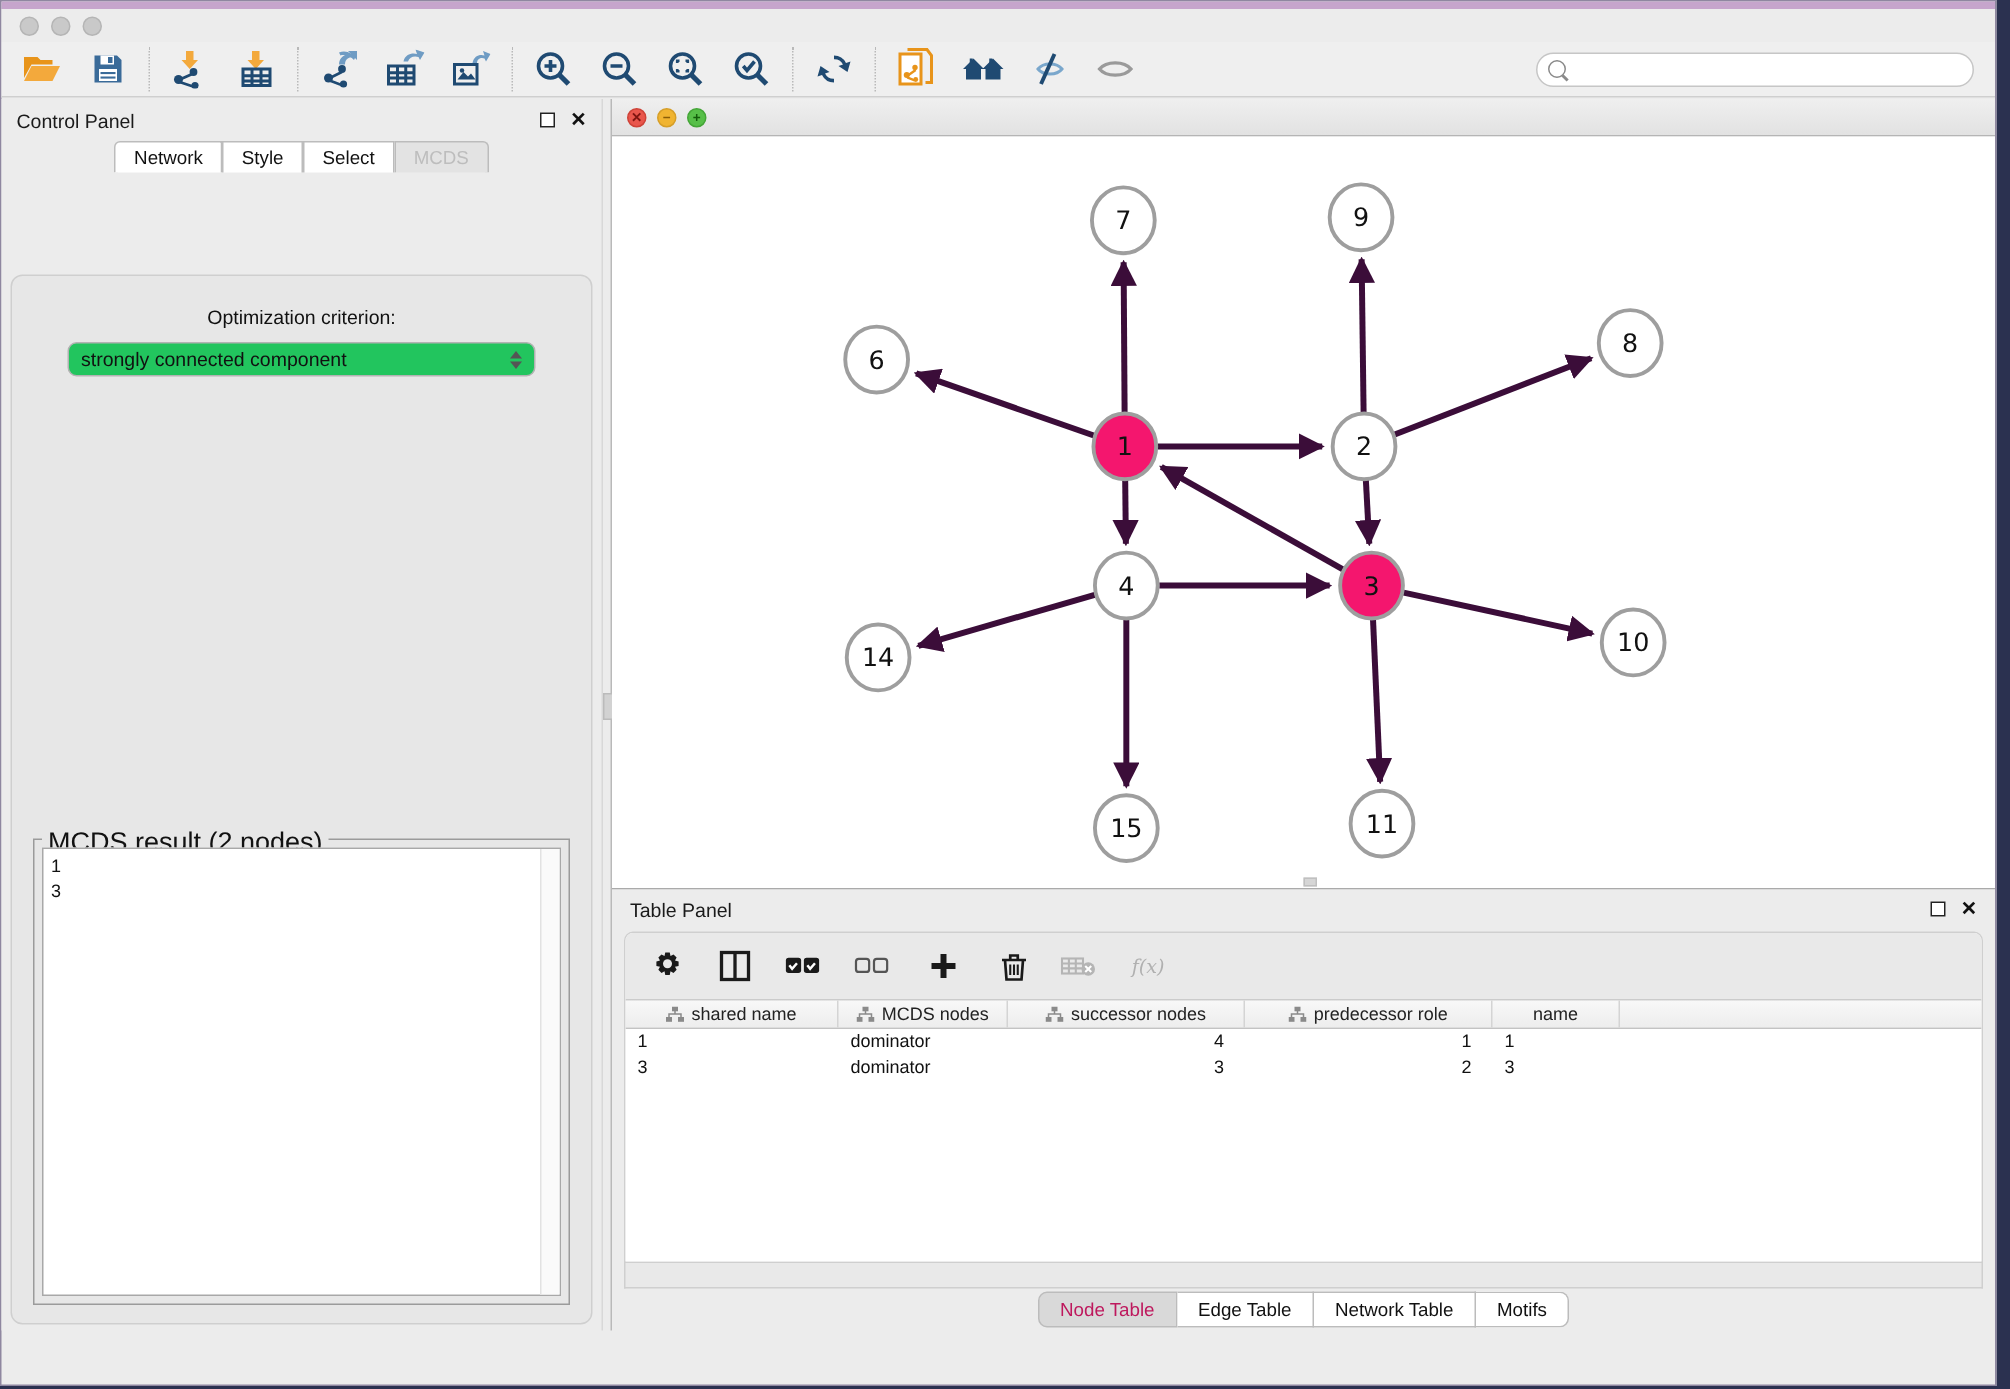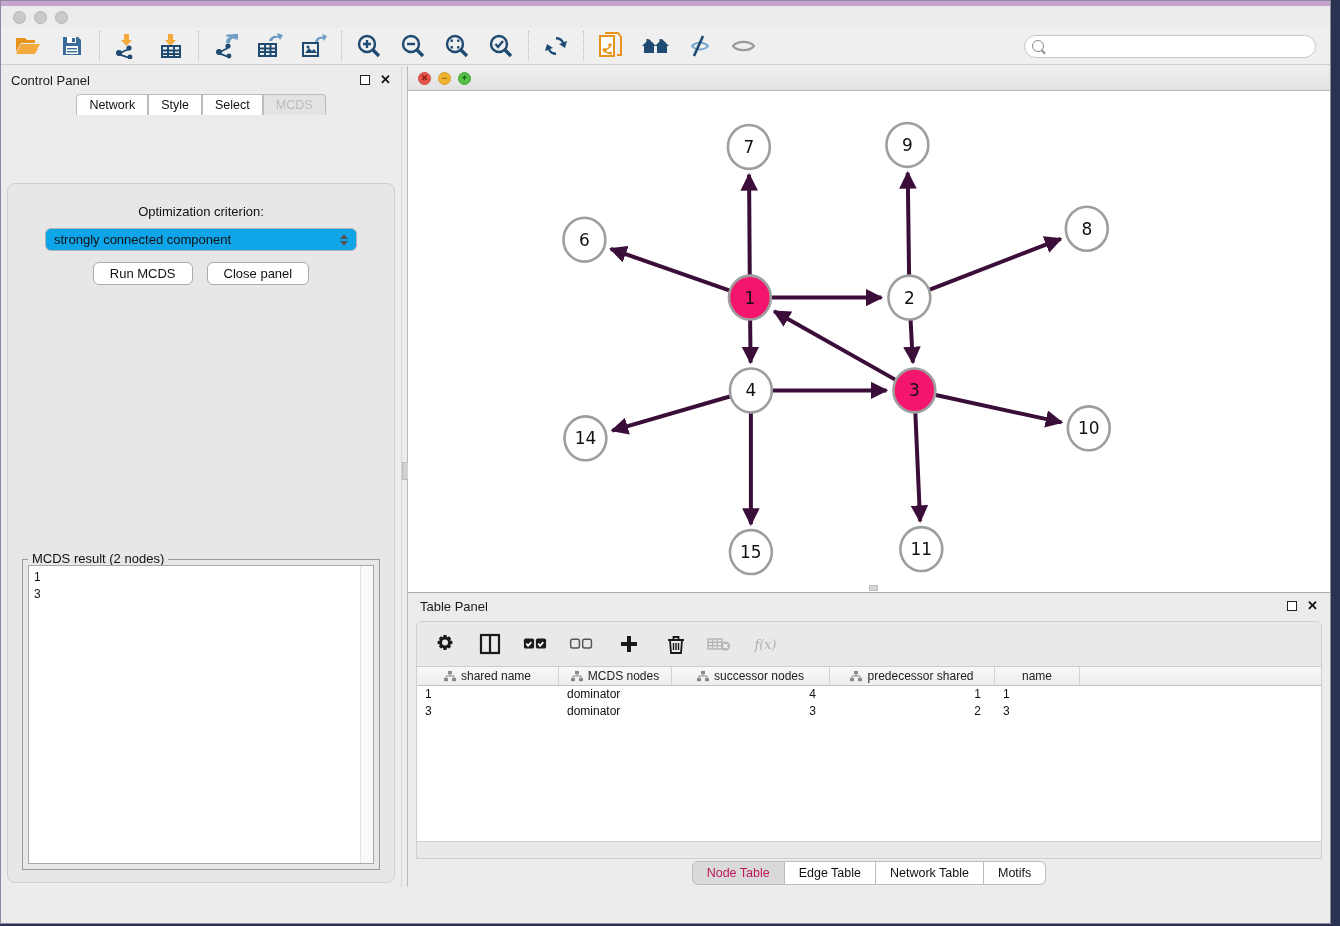--- a/index.html
+++ b/index.html
@@ -30,30 +30,30 @@
   .cp-title { font-size:13px; color:#1a1a1a; }
   .win-btns { margin-left:auto; display:flex; gap:10px; align-items:center; }
   .float-btn { width:10px; height:10px; border:1.5px solid #222; background:#fff; cursor:pointer; }
   .close-btn { font-size:13px; font-weight:bold; color:#111; cursor:pointer; line-height:10px; }
   .cp-tabs { display:flex; justify-content:center; position:relative; z-index:2; }
   .cp-tab { font-size:12.5px; padding:3px 12px; background:#fff; border:1px solid #bcbcbc; border-bottom:none; color:#111; cursor:pointer; }
   .cp-tab:first-child { border-top-left-radius:4px; }
   .cp-tab.active { background:#e3e3e3; color:#bdbdbd; border-top-right-radius:4px; border-bottom:none; }
   .cp-body { position:absolute; top:117px; left:6px; right:6px; bottom:4px; background:#e7e7e7; border:1px solid #cfcfcf; border-radius:8px; }
   .opt-label { text-align:center; font-size:13px; color:#111; margin-top:20px; }
-  .dropdown { margin:9px auto 0; width:312px; height:23px; background:#0ea5e9; border:1px solid #b3b3b3; border-radius:6px; display:flex; align-items:center; padding:0 8px; cursor:pointer; }
+  .dropdown { margin:9px auto 0; width:312px; height:23px; background:#22c55e; border:1px solid #b3b3b3; border-radius:6px; display:flex; align-items:center; padding:0 8px; cursor:pointer; }
   .dropdown-value { font-size:13px; color:#111; flex:1; }
   .stepper { display:flex; flex-direction:column; gap:2px; }
   .stepper i { width:0; height:0; border-left:4px solid transparent; border-right:4px solid transparent; display:block; }
   .stepper .up { border-bottom:5px solid #555; }
   .stepper .dn { border-top:5px solid #555; }
   .btn-row { display:flex; justify-content:center; gap:14px; margin-top:11px; }
   .btn { height:23px; background:#fff; border:1px solid #ababab; border-radius:6px; font-size:13px; color:#111; padding:0 16px; display:flex; align-items:center; cursor:pointer; }
   .result-group { position:absolute; left:14px; right:14px; top:375px; bottom:12px; border:1px solid #9b9b9b; }
-  .result-legend { position:absolute; top:-9px; left:5px; background:#e7e7e7; padding:0 4px; font-size:13px; color:#111; }
+  .result-legend { position:absolute; top:-9px; left:5px; background:#e7e7e7; padding:0 4px; font-size:18px; color:#111; }
   .result-area { position:absolute; inset:5px; background:#fff; border:1px solid #a8a8a8; display:flex; }
   .result-text { flex:1; font-size:12px; color:#111; padding:3px 5px; line-height:17px; }
   .result-scroll { width:13px; background:#fafafa; border-left:1px solid #e2e2e2; }
   .v-splitter { width:7px; background:#ececec; position:relative; cursor:col-resize; border-left:1px solid #d8d8d8; border-right:1px solid #b9b9b9; }
   .v-splitter .handle { position:absolute; top:396px; left:0px; width:7px; height:18px; background:#d2d2d2; border:1px solid #bbb; }
   
   .right-col { flex:1; display:flex; flex-direction:column; }
   .network-window { height:527px; display:flex; flex-direction:column; border-bottom:1px solid #aaa; }
   .net-titlebar { height:25px; background:linear-gradient(#efefef,#e2e2e2); border-bottom:1px solid #b5b5b5; position:relative; display:flex; align-items:center; }
   .net-lights { display:flex; gap:7px; margin-left:10px; z-index:1; }
@@ -283,24 +283,20 @@
         <span class="cp-tab active">MCDS</span>
       </div>
       <div class="cp-body">
         <div class="opt-label">Optimization criterion:</div>
         <div class="dropdown">
           <span class="dropdown-value">strongly connected component</span>
           <span class="stepper">
               <i class="up"></i>
               <i class="dn"></i>
             </span>
-        </div>
-        <div class="btn-row">
-          <span class="btn">Run MCDS</span>
-          <span class="btn">Close panel</span>
         </div>
         <div class="result-group">
           <span class="result-legend">MCDS result (2 nodes)</span>
           <div class="result-area">
             <div class="result-text" id="result-lines">
                 <div>1</div>
                 <div>3</div>
               </div>
             <div class="result-scroll"></div>
           </div>
@@ -492,21 +488,21 @@
             </span>
             <span class="th-cell">
               <svg class="hier-ic" width="12" height="11" viewBox="0 0 12 11">
                   <g fill="#8a8a8a">
                     <rect x="4" y="0" width="4" height="3.2"></rect>
                     <rect x="0" y="7" width="4" height="3.2"></rect>
                     <rect x="8" y="7" width="4" height="3.2"></rect>
                     <path stroke="#8a8a8a" fill="none" d="M6 3v2M2 7V5h8v2"></path>
                   </g>
                 </svg>
-              <span>predecessor shared</span>
+              <span>predecessor role</span>
             </span>
             <span class="th-cell">
               <span>name</span>
             </span>
             <span class="th-cell"></span>
           </div>
           <div class="tbl-rows" id="table-rows">
               <div class="tbl-row">
                 <span class="c">1</span>
                 <span class="c">dominator</span>

